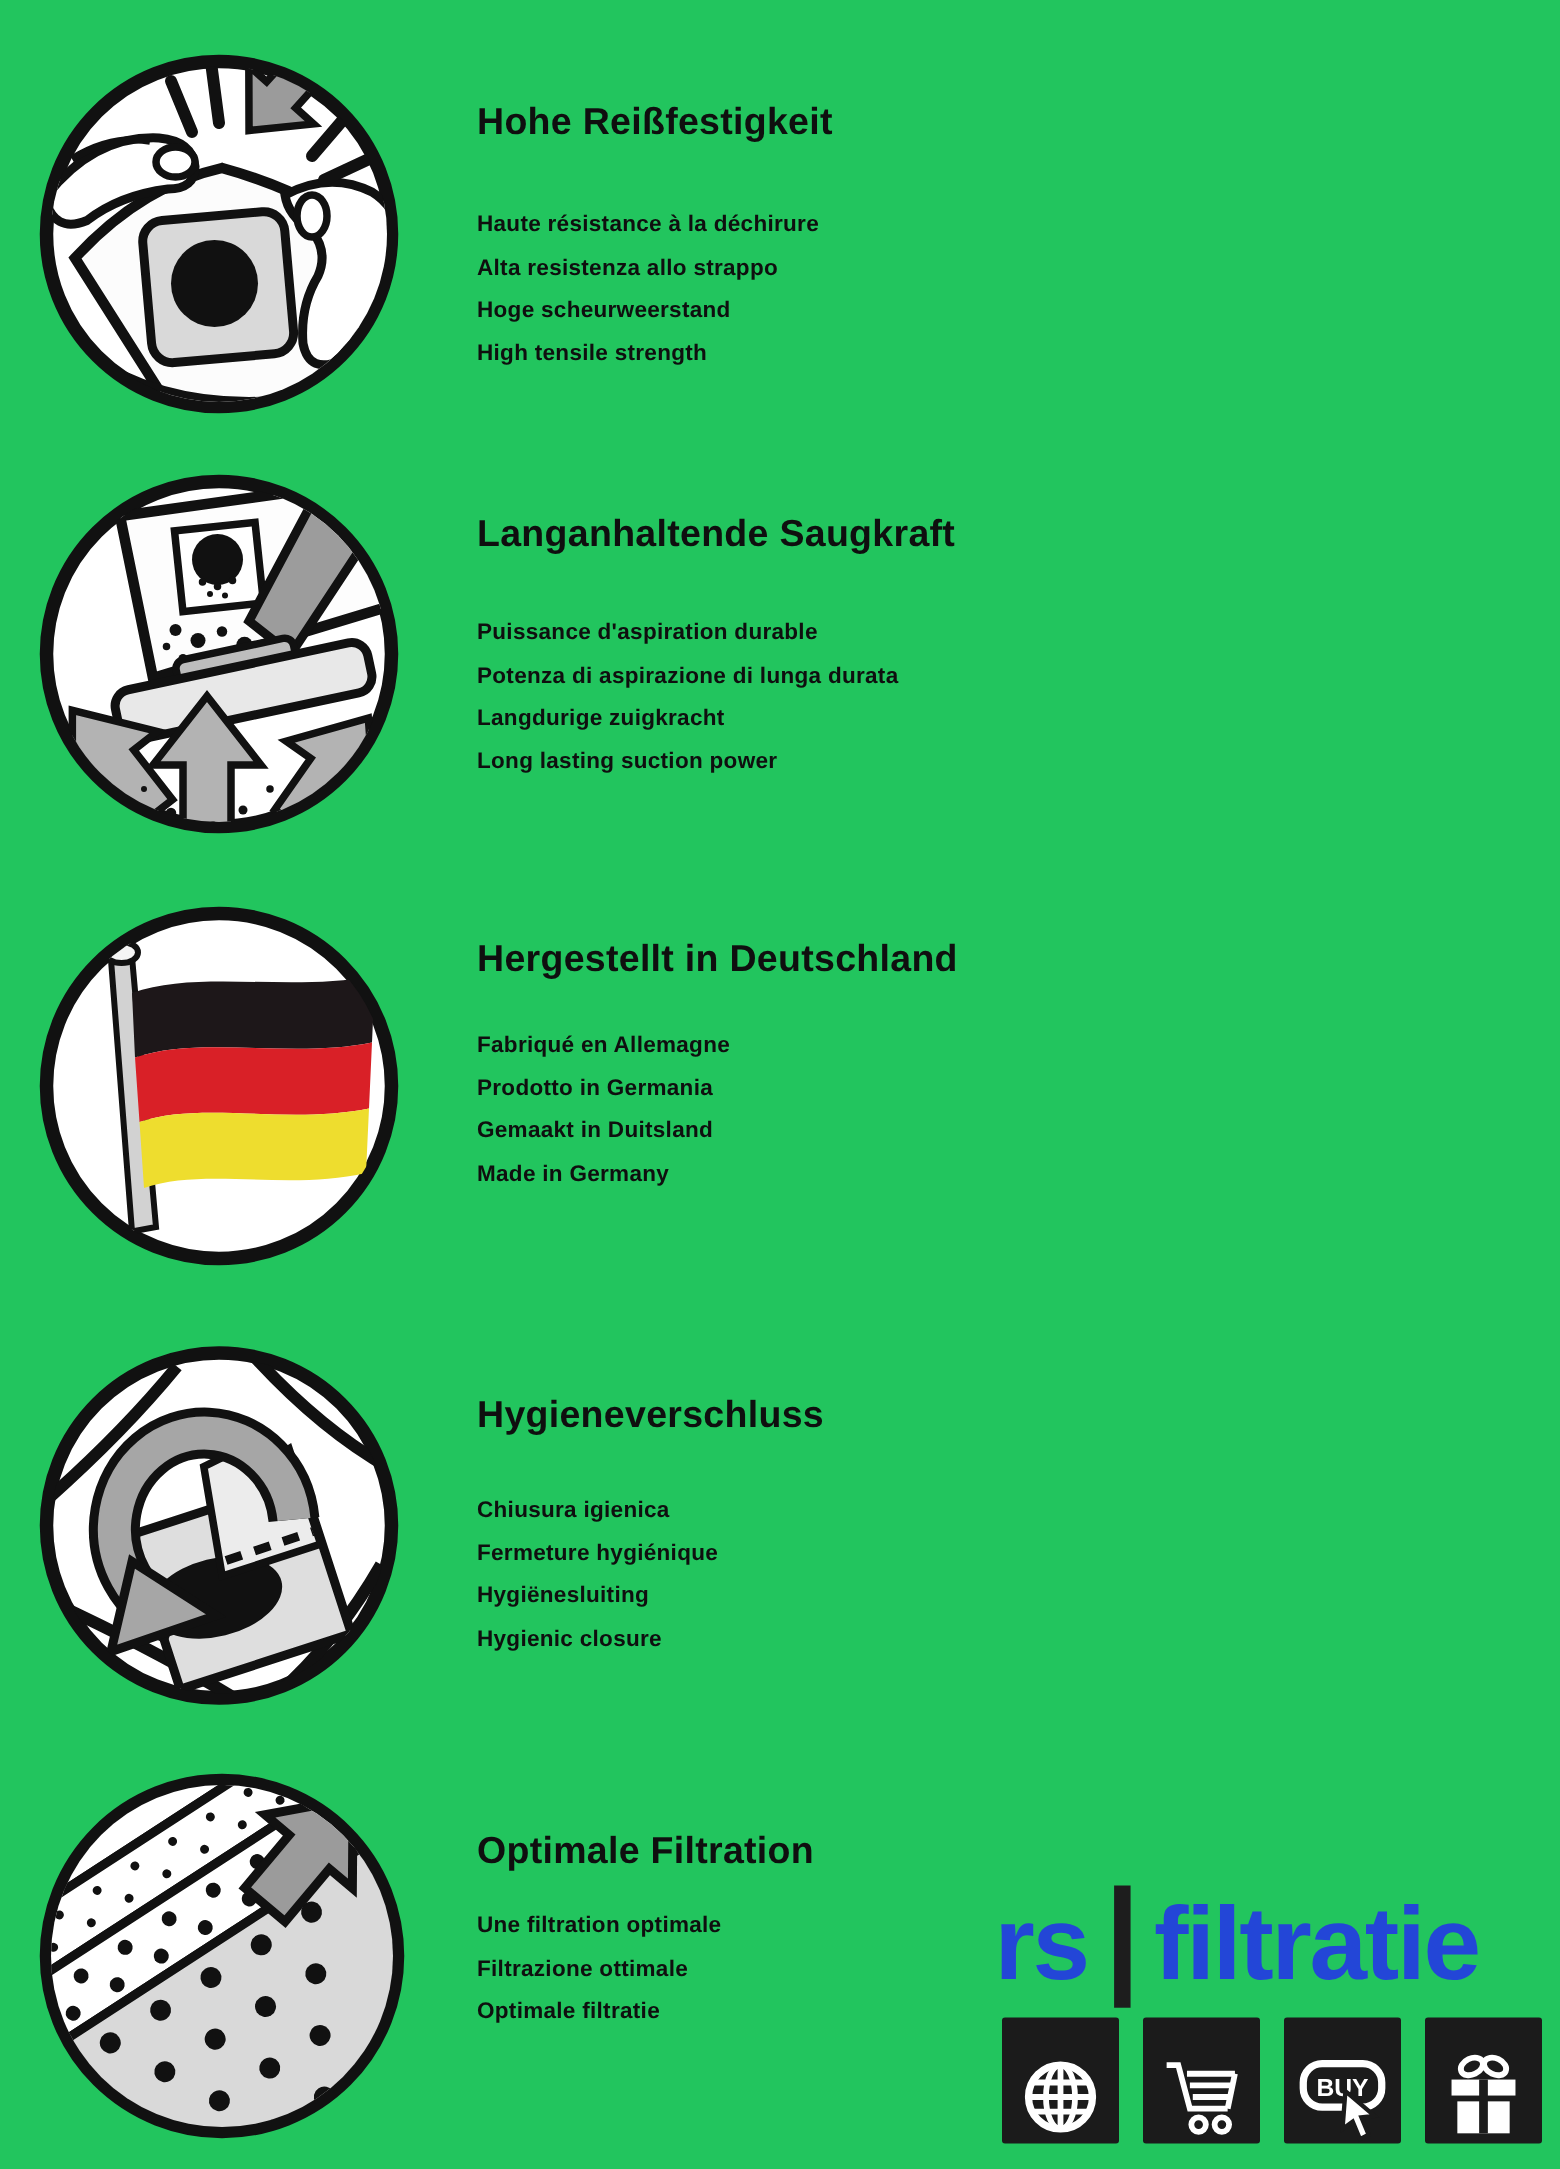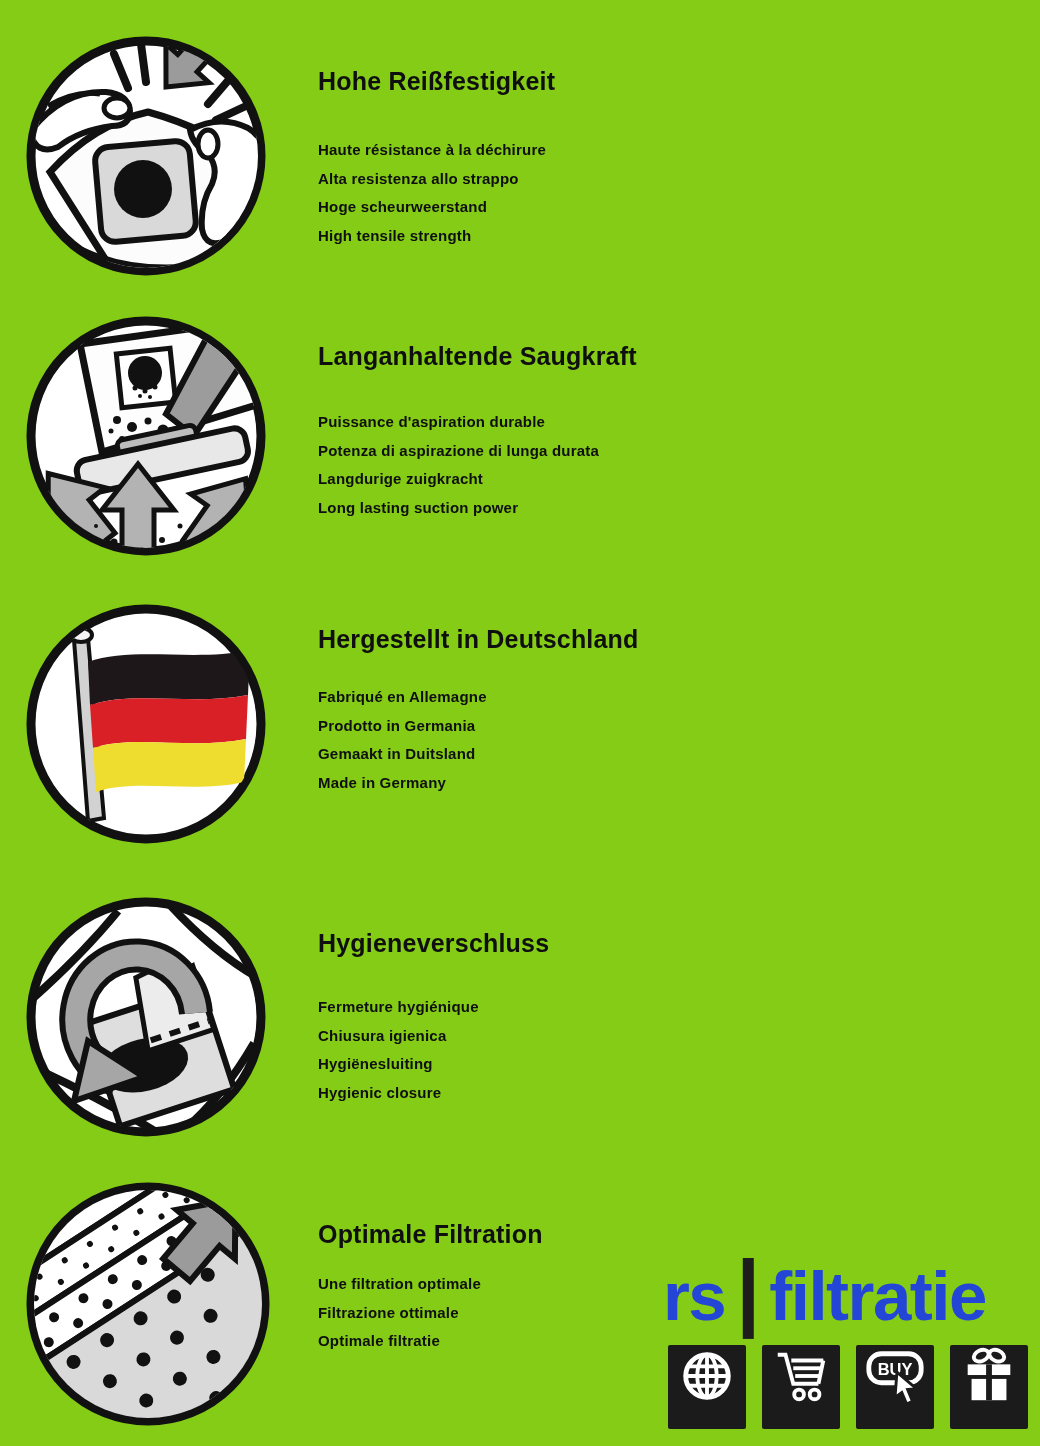--- a/index.html
+++ b/index.html
@@ -1,19 +1,19 @@
 <!DOCTYPE html>
 <html><head>
 <meta charset="utf-8">
 <style>
   html,body{margin:0;padding:0;background:#ffffff;}
   .page{
     position:relative;
     width:1040px;height:1446px;
-    background:#84cc16;
+    background:#22c55e;
     font-family:"Liberation Sans", sans-serif;
     overflow:hidden;
   }
   .section{position:absolute;left:0;width:1040px;height:260px;}
   .circle-wrap{position:absolute;left:22px;top:0;width:248px;height:248px;}
   .circle-wrap svg{display:block;}
   .feature-title{
     position:absolute;left:318px;margin:0;
     font-size:25px;font-weight:bold;color:#0f0f0f;
     line-height:32px;white-space:nowrap;letter-spacing:0.2px;
@@ -35,21 +35,21 @@
   .brand-logo .pipe{
     font-size:86px;font-weight:bold;color:#1d1d1d;
     line-height:84px;margin:0 9px 0 11px;
   }
   .footer-icons{
     position:absolute;left:668px;top:1345px;
     display:flex;gap:16px;
   }
   .tile{
     width:78px;height:84px;background:#1b1b1b;border-radius:2px;
-    display:flex;align-items:flex-start;justify-content:center;
+    display:flex;align-items:flex-end;justify-content:center;
   }
   .tile svg{display:block;}
 </style>
 </head>
 <body>
 
 <div class="page">
 
   <div class="section" style="top:30px">
     <div class="circle-wrap" style="top:2px">
@@ -222,22 +222,22 @@
           </g>
 
           <path d="M95,187 A60,64 0 1 1 174,120" fill="none" stroke="#111" stroke-width="34"></path>
           <path d="M95,187 A60,64 0 1 1 174,120" fill="none" stroke="#a6a6a6" stroke-width="22"></path>
           <polygon points="52,208 66,148 122,184" fill="#a6a6a6" stroke="#111" stroke-width="6"></polygon>
         </g>
       </svg>
     </div>
     <h2 class="feature-title" style="top:37px">Hygieneverschluss</h2>
     <div class="translations" style="top:103px">
+      <div>Chiusura igienica</div>
       <div>Fermeture hygiénique</div>
-      <div>Chiusura igienica</div>
       <div>Hygiënesluiting</div>
       <div>Hygienic closure</div>
     </div>
   </div>
 
   <div class="section" style="top:1178px">
     <div class="circle-wrap" style="top:0px">
       <svg width="252" height="252" viewBox="0 0 252 252">
         <defs>
             <clipPath id="c5">

